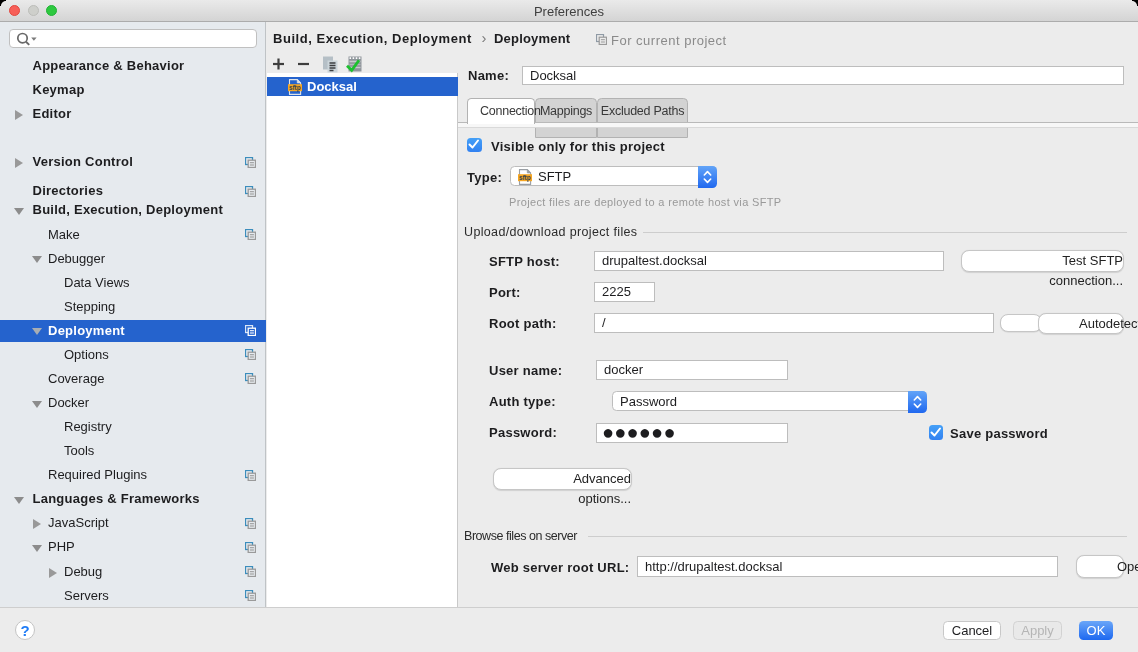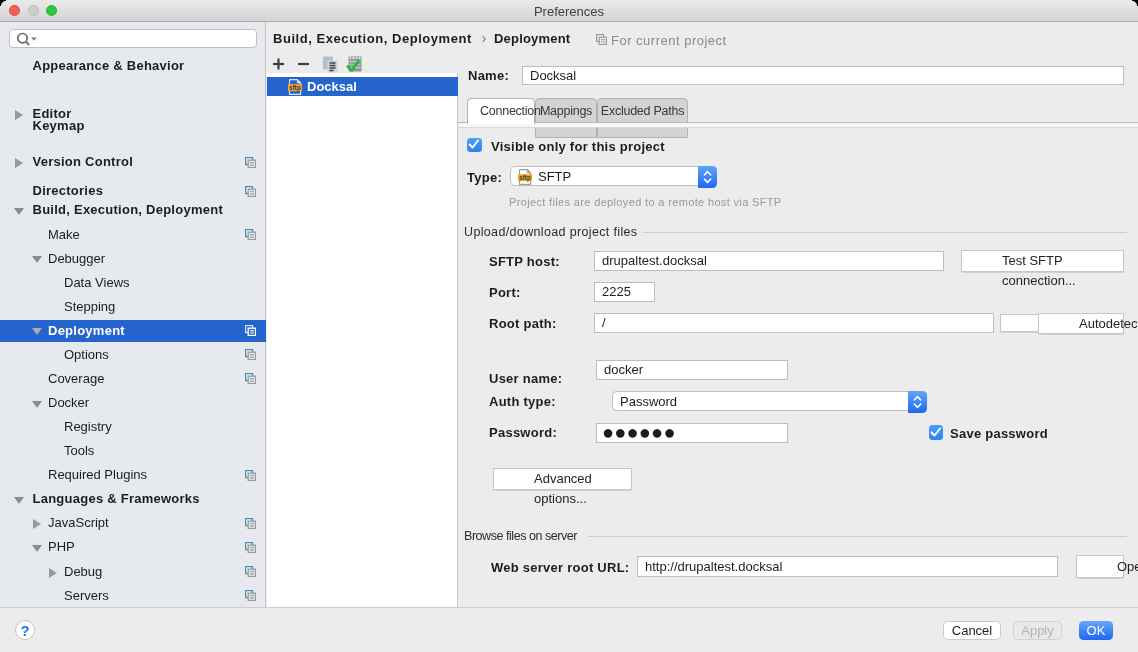--- a/index.html
+++ b/index.html
@@ -36,22 +36,22 @@
 .proj-ico { position:absolute; top:5.5px; left:245px; width:11px; height:11px; }
 
 
 #midpanel { position:absolute; left:267px; top:73px; width:191px; height:534px; background:#fff; border-right:1px solid #c9c9c9;}
 #midtool { position:absolute; left:267px; top:54px; width:191px; height:19px; background:#ececec; }
 #dockrow { position:absolute; left:267px; top:77px; width:191px; height:19px; background:#2563cd; }
 #dockrow .txt { position:absolute; left:40px; top:1.5px; color:#fff; font-weight:bold; font-size:13px; }
 
 
 .field { position:absolute; background:#fff; border:1px solid #bdbdbd; font-size:13px; color:#1d1d1f; }
-.btn { position:absolute; background:#fff; border:1px solid #c6c6c6; border-radius:0;
-  text-align:left; font-size:13px; color:#232323; box-shadow:0 0.5px 1px rgba(0,0,0,0.12);padding-left:40px; }
+.btn { position:absolute; background:#fff; border:1px solid #c6c6c6; border-radius:8px;
+  text-align:right; font-size:13px; color:#232323; box-shadow:0 0.5px 1px rgba(0,0,0,0.12);padding-left:40px; }
 .flabel { position:absolute; font-weight:bold; font-size:13px; white-space:nowrap; letter-spacing:0.25px; }
 .gray-line { position:absolute; height:1px; background:#cdcdcd; }
 .cbox { position:absolute; width:14.5px; height:14.5px; border-radius:3.5px;
   background:linear-gradient(#45a0f7,#3181f1); }
 .cbox svg { position:absolute; left:1.2px; top:1.8px; }
 
 
 .tab { position:absolute; top:98px; height:40px; line-height:24px; text-align:center;
   font-size:12.5px; letter-spacing:-0.25px; border:1px solid #b2b2b2; border-radius:4.5px 4.5px 0 0; background:#d3d3d3; color:#383838; }
 #tab1 { background:#fff; z-index:3; border-bottom:none; height:25.5px; }
@@ -86,21 +86,21 @@
       <circle cx="6.5" cy="6.2" r="4.7" fill="none" stroke="#686868" stroke-width="1.7"></circle>
       <line x1="9.9" y1="9.6" x2="13.2" y2="12.9" stroke="#686868" stroke-width="2"></line>
       <path d="M15.2 5.6 L20.6 5.6 L17.9 8.8 Z" fill="#7b7b7b"></path>
     </svg>
   </div>
   <div id="tree">
   <div class="trow" style="top:55.0px;">
         <span class="lbl b" style="left:32.5px;">Appearance &amp; Behavior</span>
       </div>
   <div class="trow" style="top:79.1px;">
-        <span class="lbl b" style="left:32.5px;margin-top:36px;">Keymap</span>
+        <span class="lbl b" style="left:32.5px;">Keymap</span>
       </div>
   <div class="trow" style="top:103.1px;">
         <span class="arr-r" style="left:14.5px;"></span>
         <span class="lbl b" style="left:32.5px;">Editor</span>
       </div>
   <div class="trow" style="top:151.3px;">
         <span class="arr-r" style="left:14.5px;"></span>
         <span class="lbl b" style="left:32.5px;">Version Control</span>
         <svg class="proj-ico" viewBox="0 0 11 11">
           <rect x="0.5" y="0.5" width="7" height="7" fill="none" stroke="#3c8dbc" stroke-width="1.3"></rect>
@@ -330,21 +330,21 @@
   <div class="btn" style="left:961px; top:250px; width:163px; height:22px; line-height:20px;">Test SFTP connection...</div>
 
   <div class="flabel" style="left:489px; top:285px;">Port:</div>
   <div class="field" style="left:594px; top:282px; width:61px; height:20px; line-height:18px; padding-left:7px;">2225</div>
 
   <div class="flabel" style="left:489px; top:316px;">Root path:</div>
   <div class="field" style="left:594px; top:313px; width:400px; height:20px; line-height:18px; padding-left:7px;">/</div>
   <div class="btn" style="left:1000px; top:314px; width:20px; height:18px; line-height:14px;">...</div>
   <div class="btn" style="left:1038px; top:313px; width:86px; height:21px; line-height:19px;">Autodetect</div>
 
-  <div class="flabel" style="left:489px; top:363px;margin-top:8px;">User name:</div>
+  <div class="flabel" style="left:489px; top:363px;">User name:</div>
   <div class="field" style="left:596px; top:359.5px; width:192px; height:20px; line-height:18px; padding-left:7px;">docker</div>
 
   <div class="flabel" style="left:489px; top:394px;">Auth type:</div>
   <div class="field" style="left:612px; top:390.5px; width:315px; height:20px; border-radius:4.5px;">
     <span style="position:absolute; left:7px; top:2px;">Password</span>
     <svg width="19" height="22" viewBox="0 0 19 22" style="position:absolute; right:-1px; top:-1px;">
  <rect x="0" y="0" width="19" height="22" rx="4.5" fill="url(#stepg2)"></rect>
  <rect x="0" y="0" width="6" height="22" fill="url(#stepg2)"></rect>
  <defs>
           <linearGradient id="stepg2" x1="0" y1="0" x2="0" y2="1">

